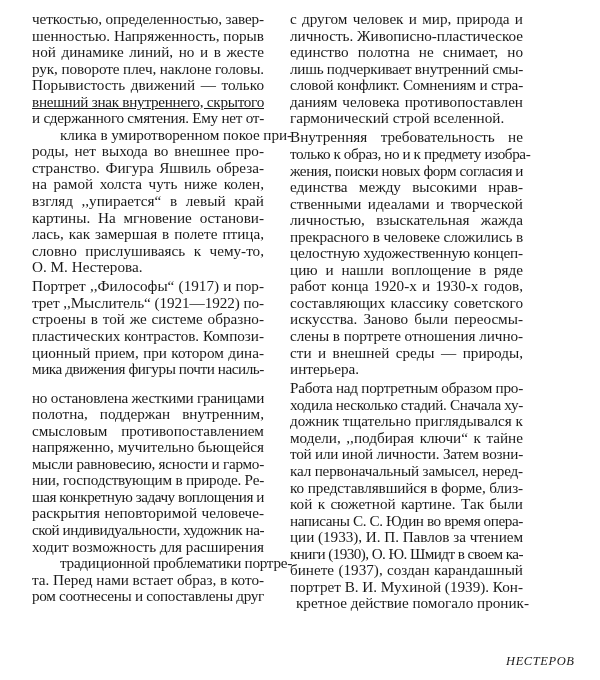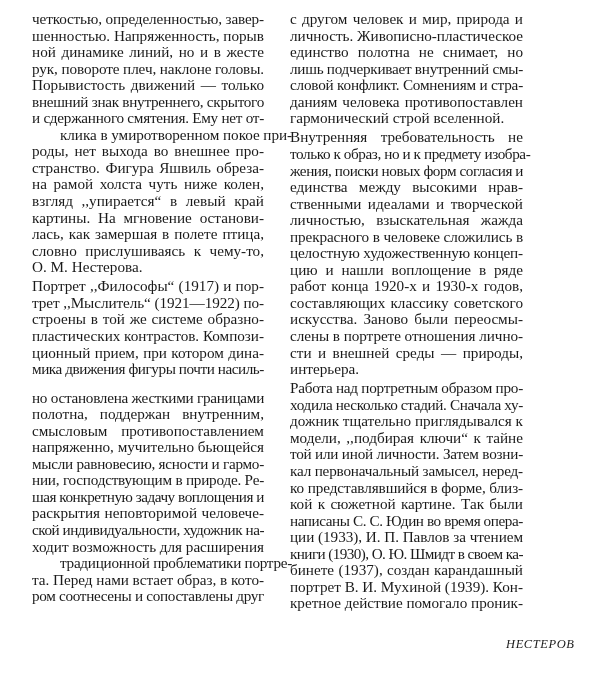--- a/index.html
+++ b/index.html
@@ -14,36 +14,36 @@
   }
   .col-left { left: 32px; width: 232px; }
   .col-right { left: 290px; width: 233px; }
   .para { margin: 0 0 2.6px 0; }
   .line {
     display: block; height: 16.55px; white-space: nowrap;
     text-align: justify; text-align-last: justify;
   }
   .line.last { text-align-last: left; }
   .footer {
-    position: absolute; left: 506px; top: 637px;
+    position: absolute; left: 506px; top: 654px;
     font-style: italic; font-size: 12.5px; letter-spacing: 0.6px;
     color: #1a1a1a;
   }
 </style>
 </head>
 <body>
 
 <div class="col col-left" id="col-left">
     <div class="para">
       <span class="line" style="letter-spacing: -0.122702px;">четкостью, определенностью, завер-</span>
       <span class="line">шенностью. Напряженность, порыв</span>
       <span class="line">ной динамике линий, но и в жесте</span>
       <span class="line" style="letter-spacing: -0.0995536px;">рук, повороте плеч, наклоне головы.</span>
       <span class="line">Порывистость движений — только</span>
-      <span class="line" style="letter-spacing: -0.277574px;">внешний знак внутреннего, скрытого</span>
+      <span class="line" style="letter-spacing: -0.277574px; text-decoration: underline;">внешний знак внутреннего, скрытого</span>
       <span class="line" style="letter-spacing: -0.265179px;">и сдержанного смятения. Ему нет от-</span>
       <span class="line" style="letter-spacing: -0.0610795px; margin-left: 28px;">клика в умиротворенном покое при-</span>
       <span class="line">роды, нет выхода во внешнее про-</span>
       <span class="line">странство. Фигура Яшвиль обреза-</span>
       <span class="line">на рамой холста чуть ниже колен,</span>
       <span class="line">взгляд ,,упирается“ в левый край</span>
       <span class="line">картины. На мгновение останови-</span>
       <span class="line">лась, как замершая в полете птица,</span>
       <span class="line">словно прислушиваясь к чему-то,</span>
       <span class="line last">О. М. Нестерова.</span>
@@ -104,17 +104,17 @@
       <span class="line">модели, ,,подбирая ключи“ к тайне</span>
       <span class="line" style="letter-spacing: -0.217857px;">той или иной личности. Затем возни-</span>
       <span class="line" style="letter-spacing: -0.183824px;">кал первоначальный замысел, неред-</span>
       <span class="line" style="letter-spacing: -0.0969669px;">ко представлявшийся в форме, близ-</span>
       <span class="line">кой к сюжетной картине. Так были</span>
       <span class="line" style="letter-spacing: -0.411161px;">написаны С. С. Юдин во время опера-</span>
       <span class="line" style="letter-spacing: -0.0392857px;">ции (1933), И. П. Павлов за чтением</span>
       <span class="line" style="letter-spacing: -0.581503px;">книги (1930), О. Ю. Шмидт в своем ка-</span>
       <span class="line">бинете (1937), создан карандашный</span>
       <span class="line" style="letter-spacing: -0.00965074px;">портрет В. И. Мухиной (1939). Кон-</span>
-      <span class="line" style="letter-spacing: -0.00994318px;">кретное действие помогало проник-</span>
+      <span class="line" style="letter-spacing: -0.00994318px; margin-left: 6px;">кретное действие помогало проник-</span>
     </div>
   </div>
 
 <div class="footer">НЕСТЕРОВ</div>
 
 </body></html>

